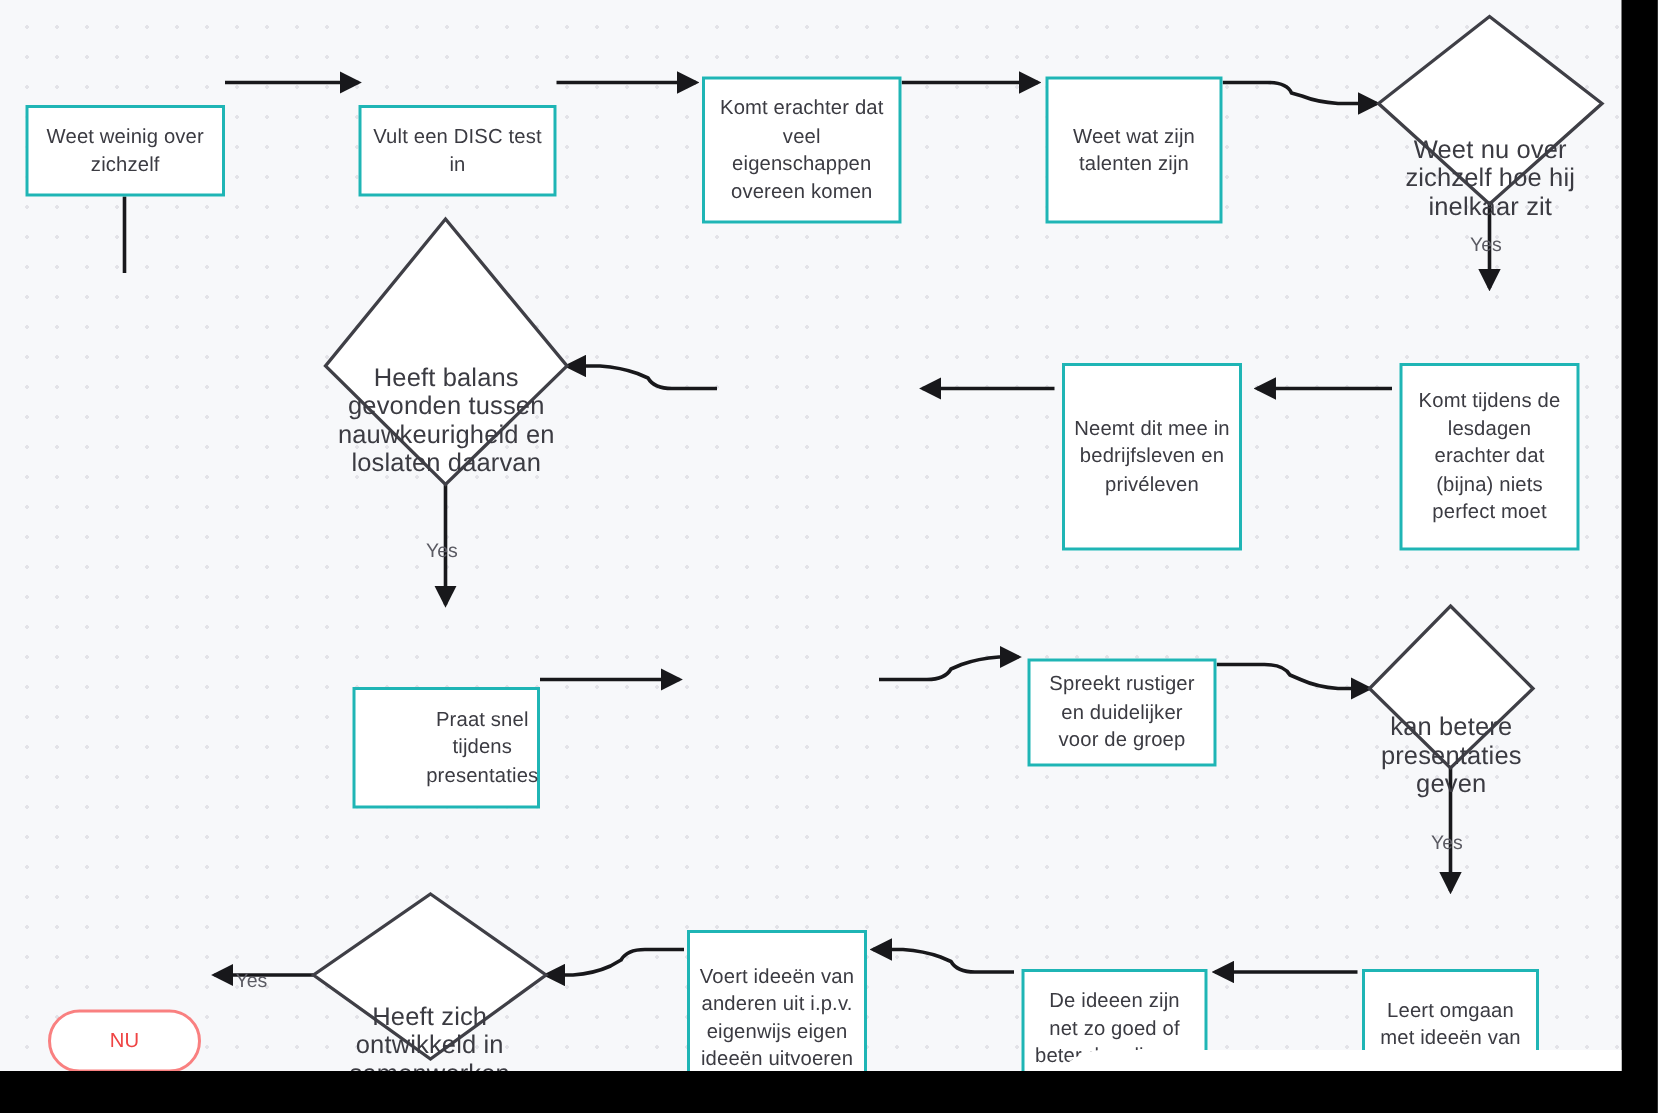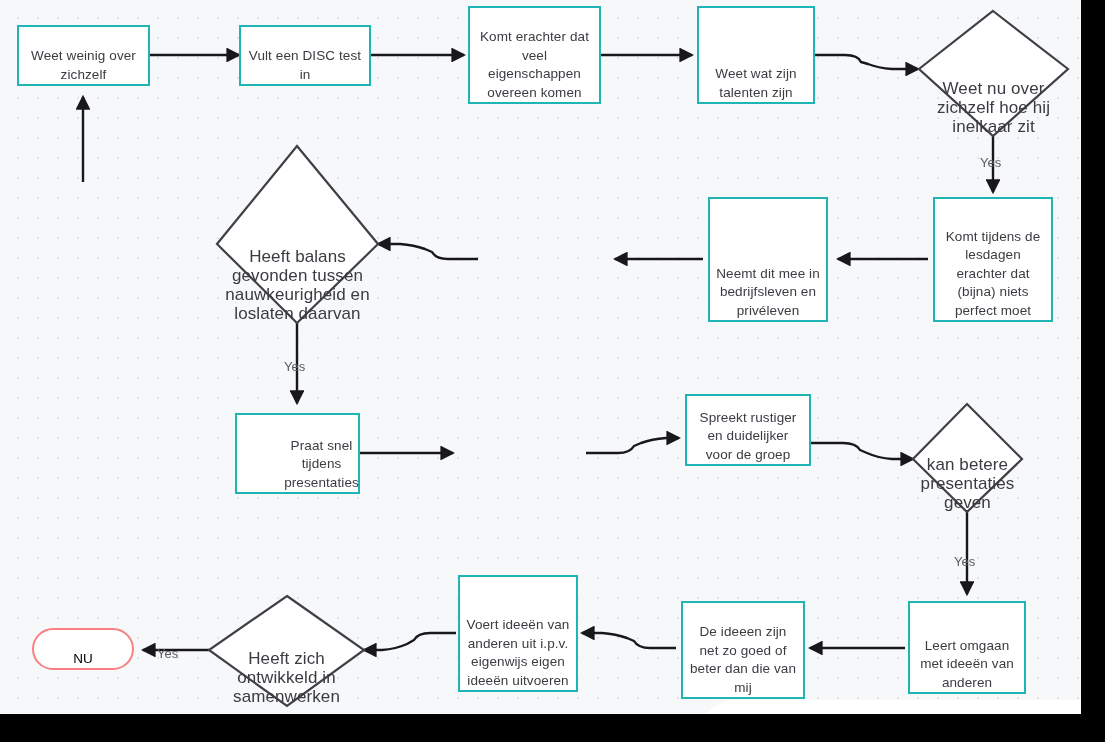--- a/index.html
+++ b/index.html
@@ -43,42 +43,43 @@
     position: absolute;
     left: 0; top: 0;
     width: 1081px;
     height: 714px;
     overflow: visible;
   }
   .node {
     position: absolute;
     box-sizing: border-box;
     display: flex;
-    align-items: flex-end;
+    align-items: center;
     justify-content: center;
     text-align: center;
     color: #3b3b42;
     font-size: 13.5px;
     line-height: 18.5px;
     letter-spacing: 0.1px;
+    margin-top: 45px;
   }
   .node.process {
     background: #ffffff;
     border: 2.4px solid #1fb5b5;
   }
   .node.process span { display: block; padding: 0 6px; }
   .node.start {
     background: #202b3d;
     color: #ffffff;
     border-radius: 999px;
     font-size: 13.5px;
   }
   .node.terminal {
     background: #ffffff;
-    color: #000000;
+    color: #ef4444;
     border: 2.4px solid #f98080;
     border-radius: 999px;
   }
   .node.decision {
     background: transparent;
     border: none;
   }
   .decision .dia-text {
     position: relative;
     z-index: 2;

